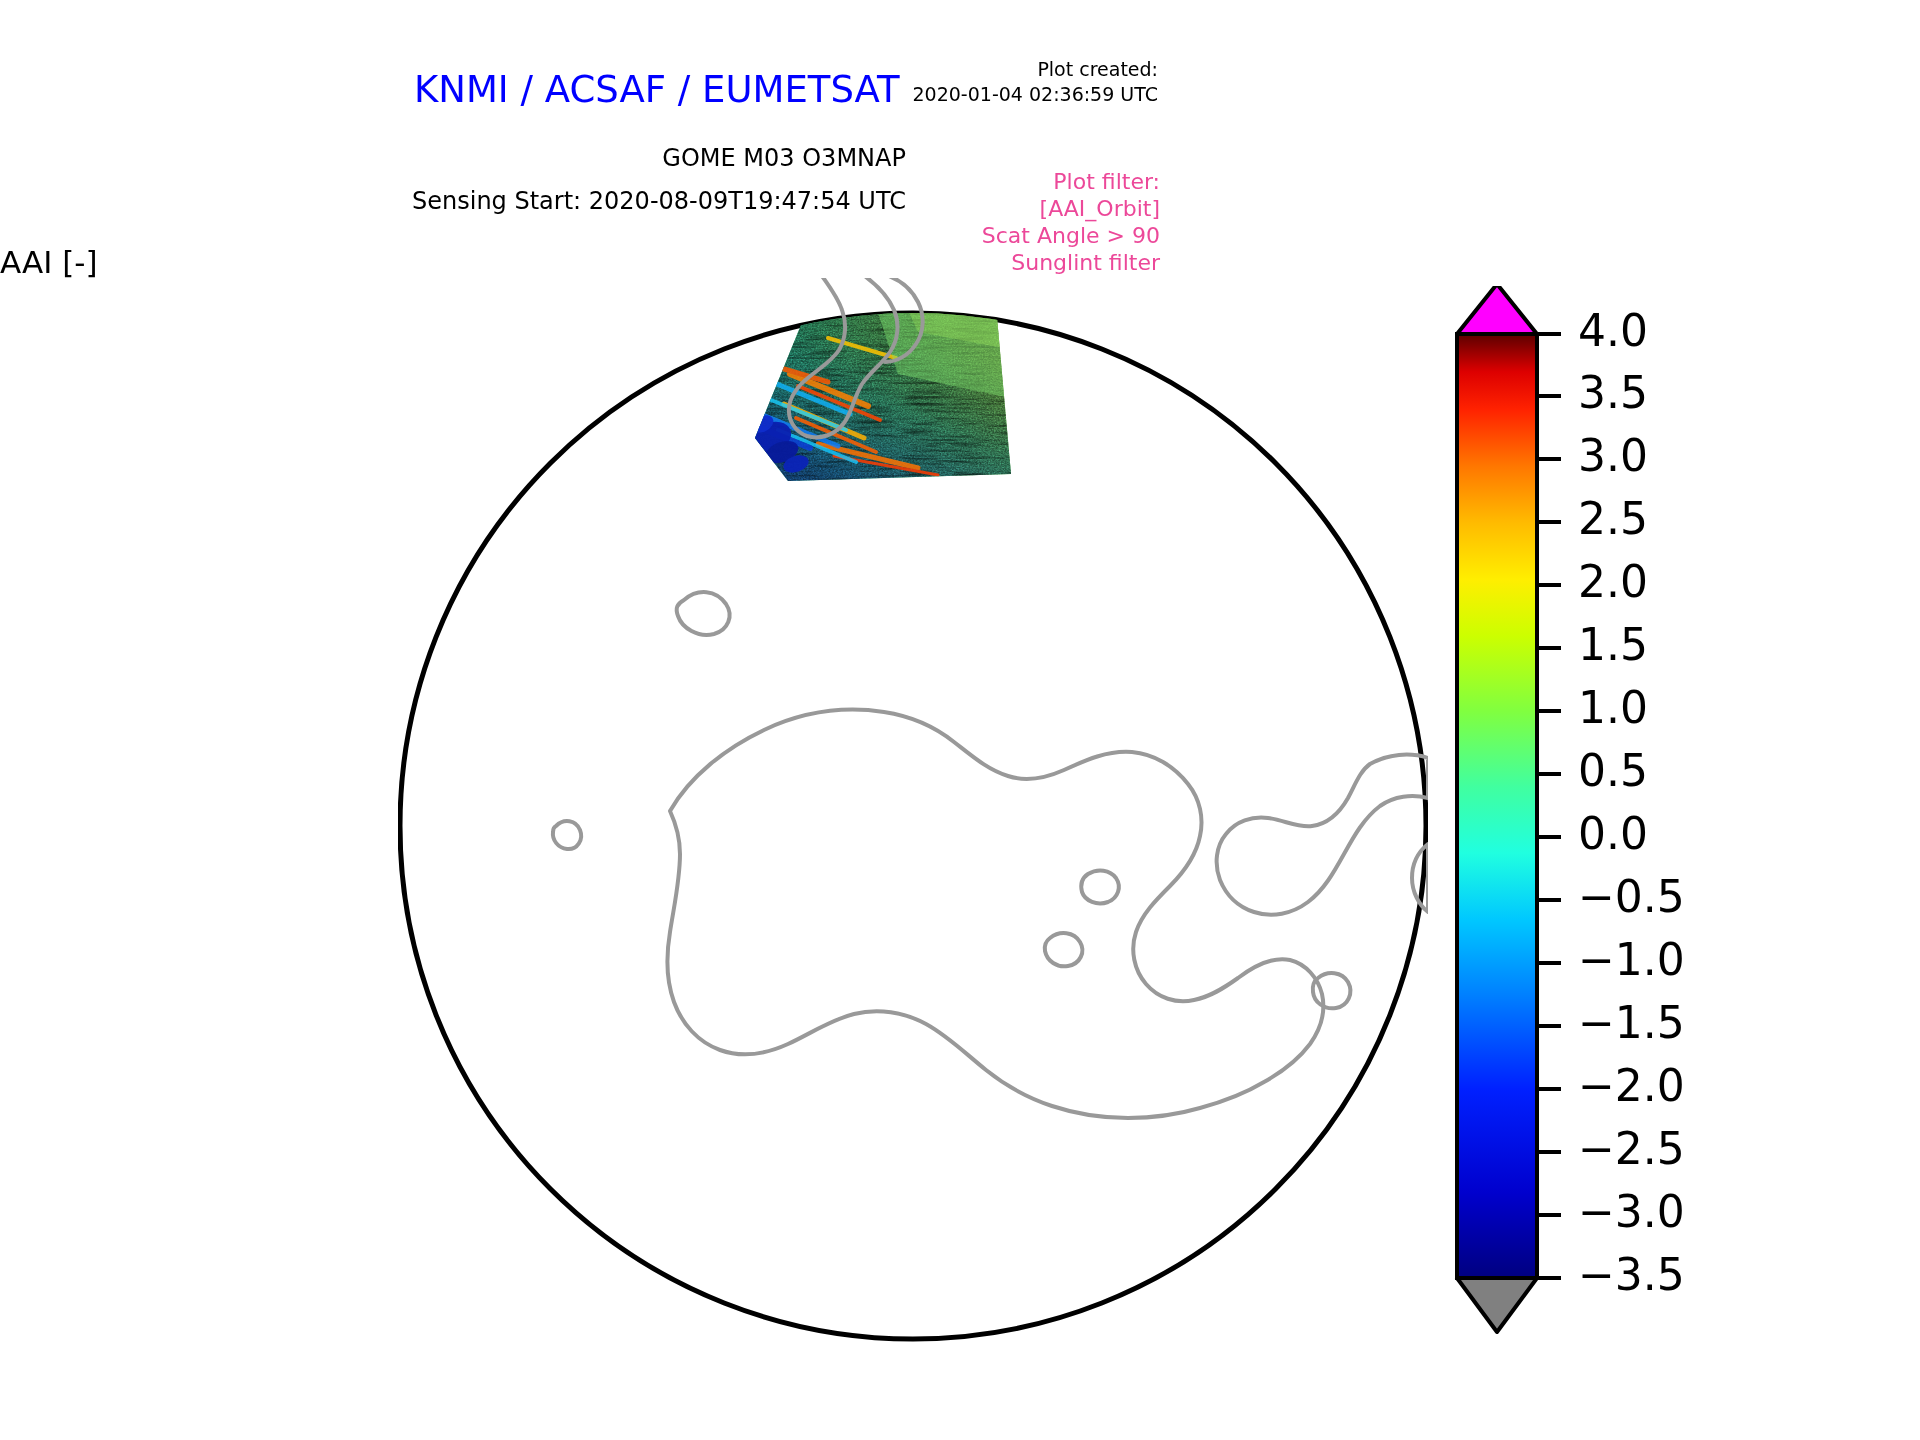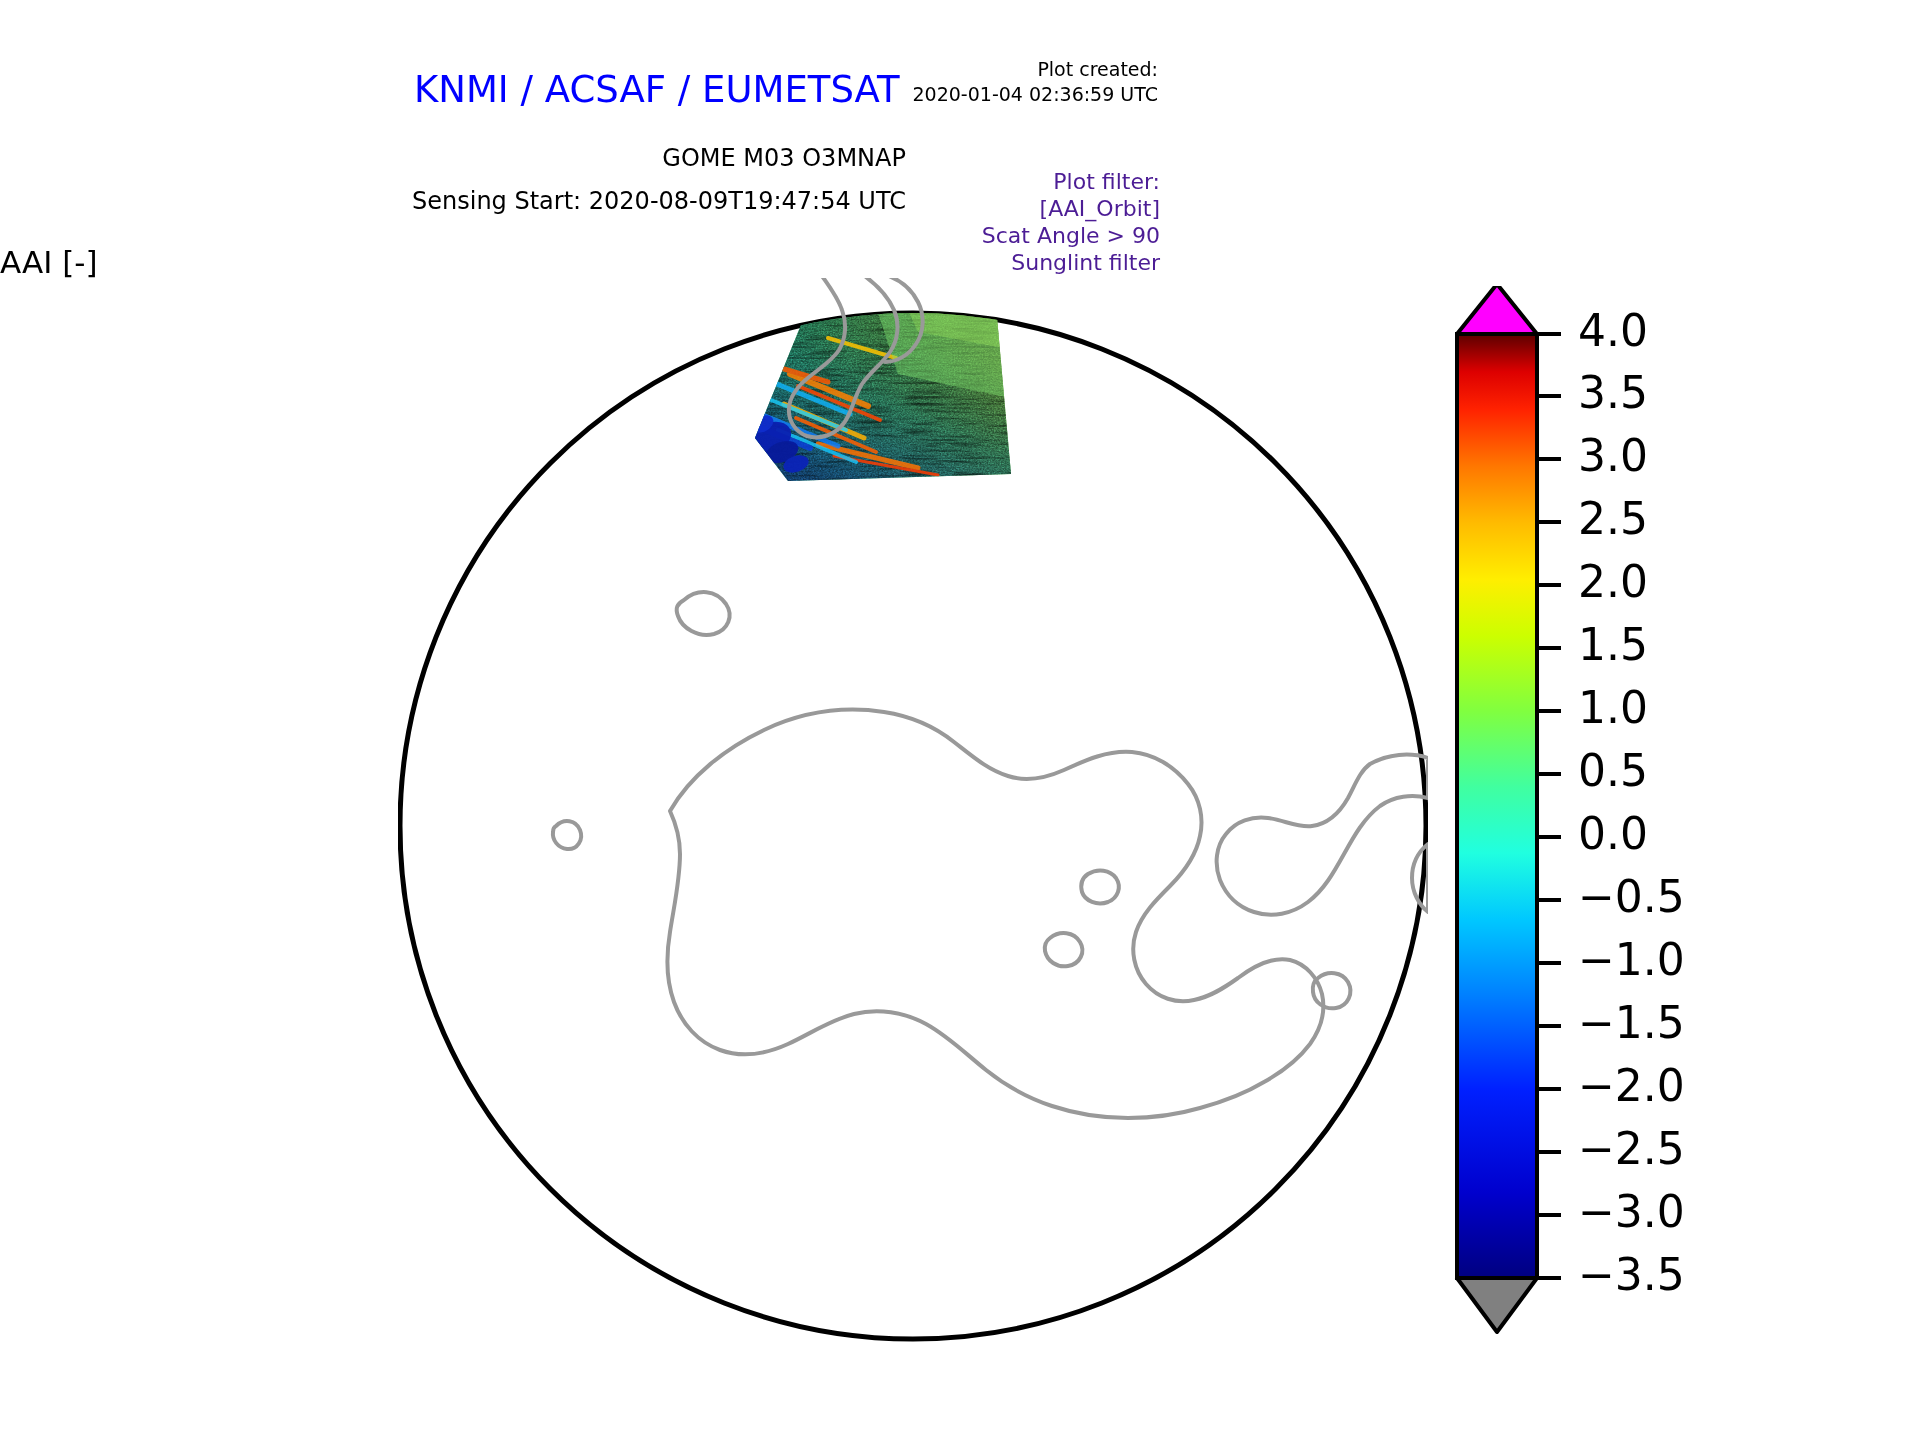--- a/index.html
+++ b/index.html
@@ -67,21 +67,21 @@
     color: #000000;
   }
 
   .filter-block {
     position: absolute;
     right: 760px;
     top: 168px;
     text-align: right;
     font-size: 22px;
     line-height: 27px;
-    color: #4c1d95;
+    color: #ec4899;
     white-space: nowrap;
   }
 
   
   #map-area {
     position: absolute;
     left: 398px;
     top: 278px;
     width: 1030px;
     height: 1080px;

